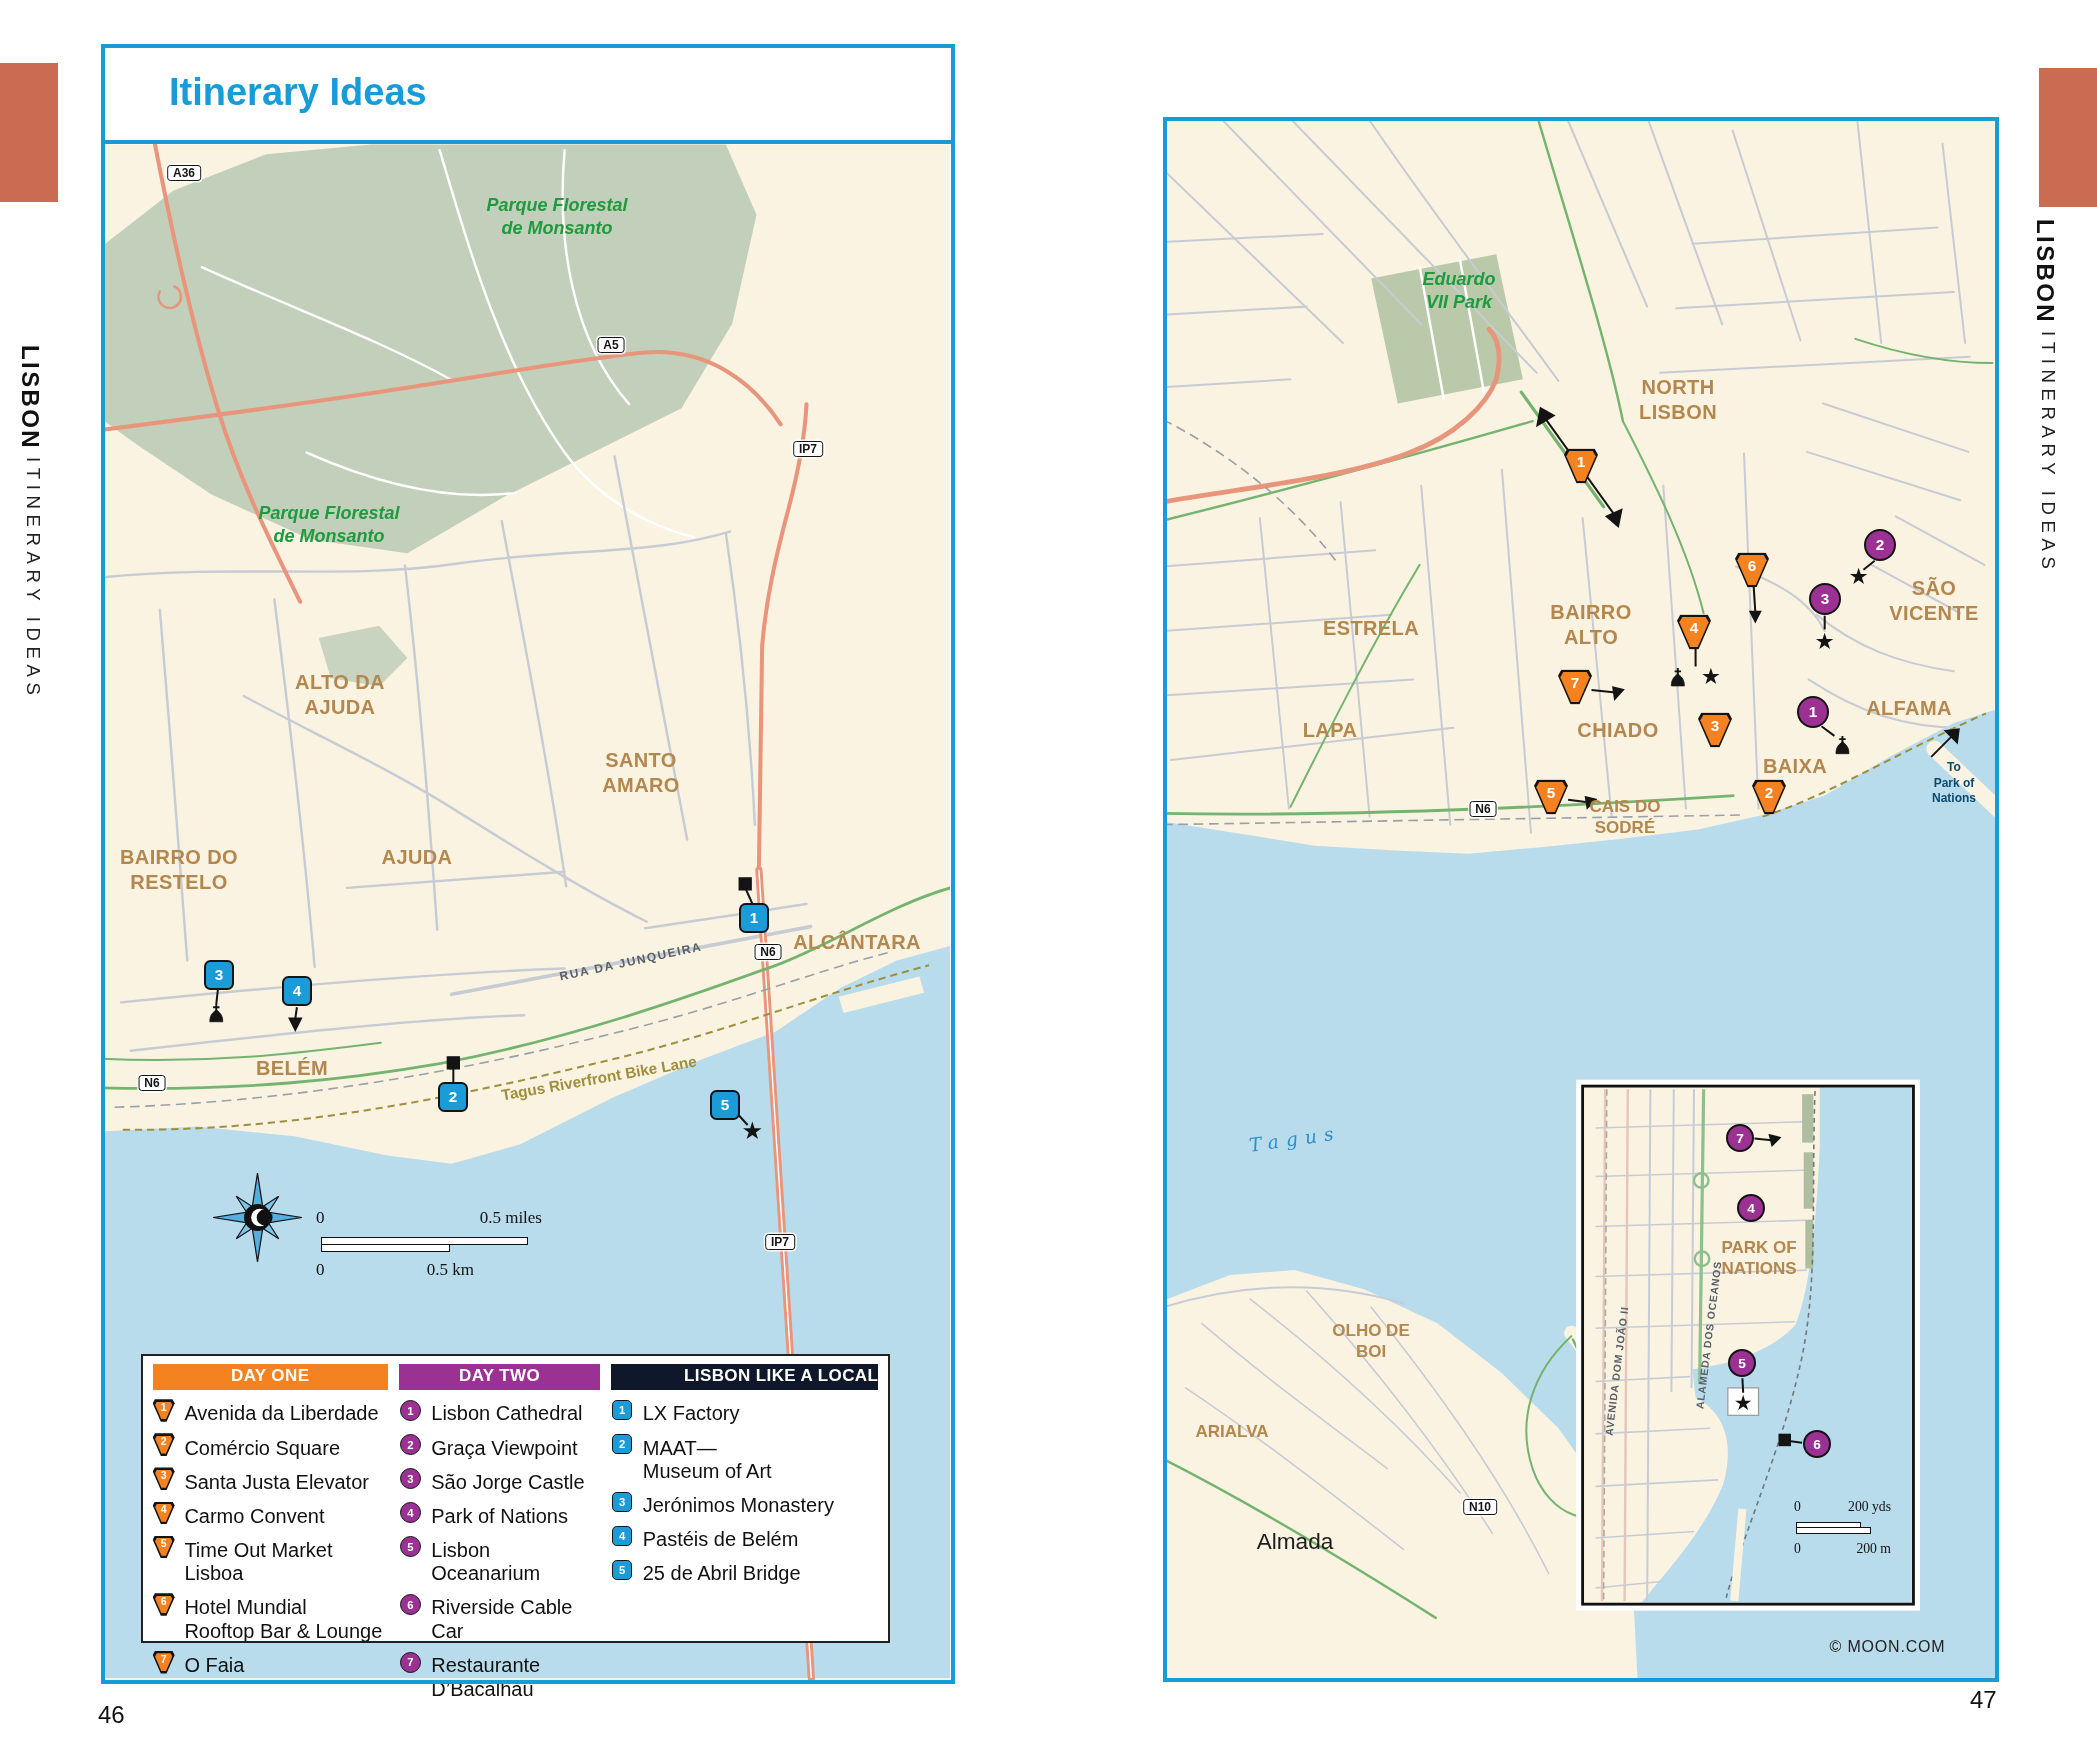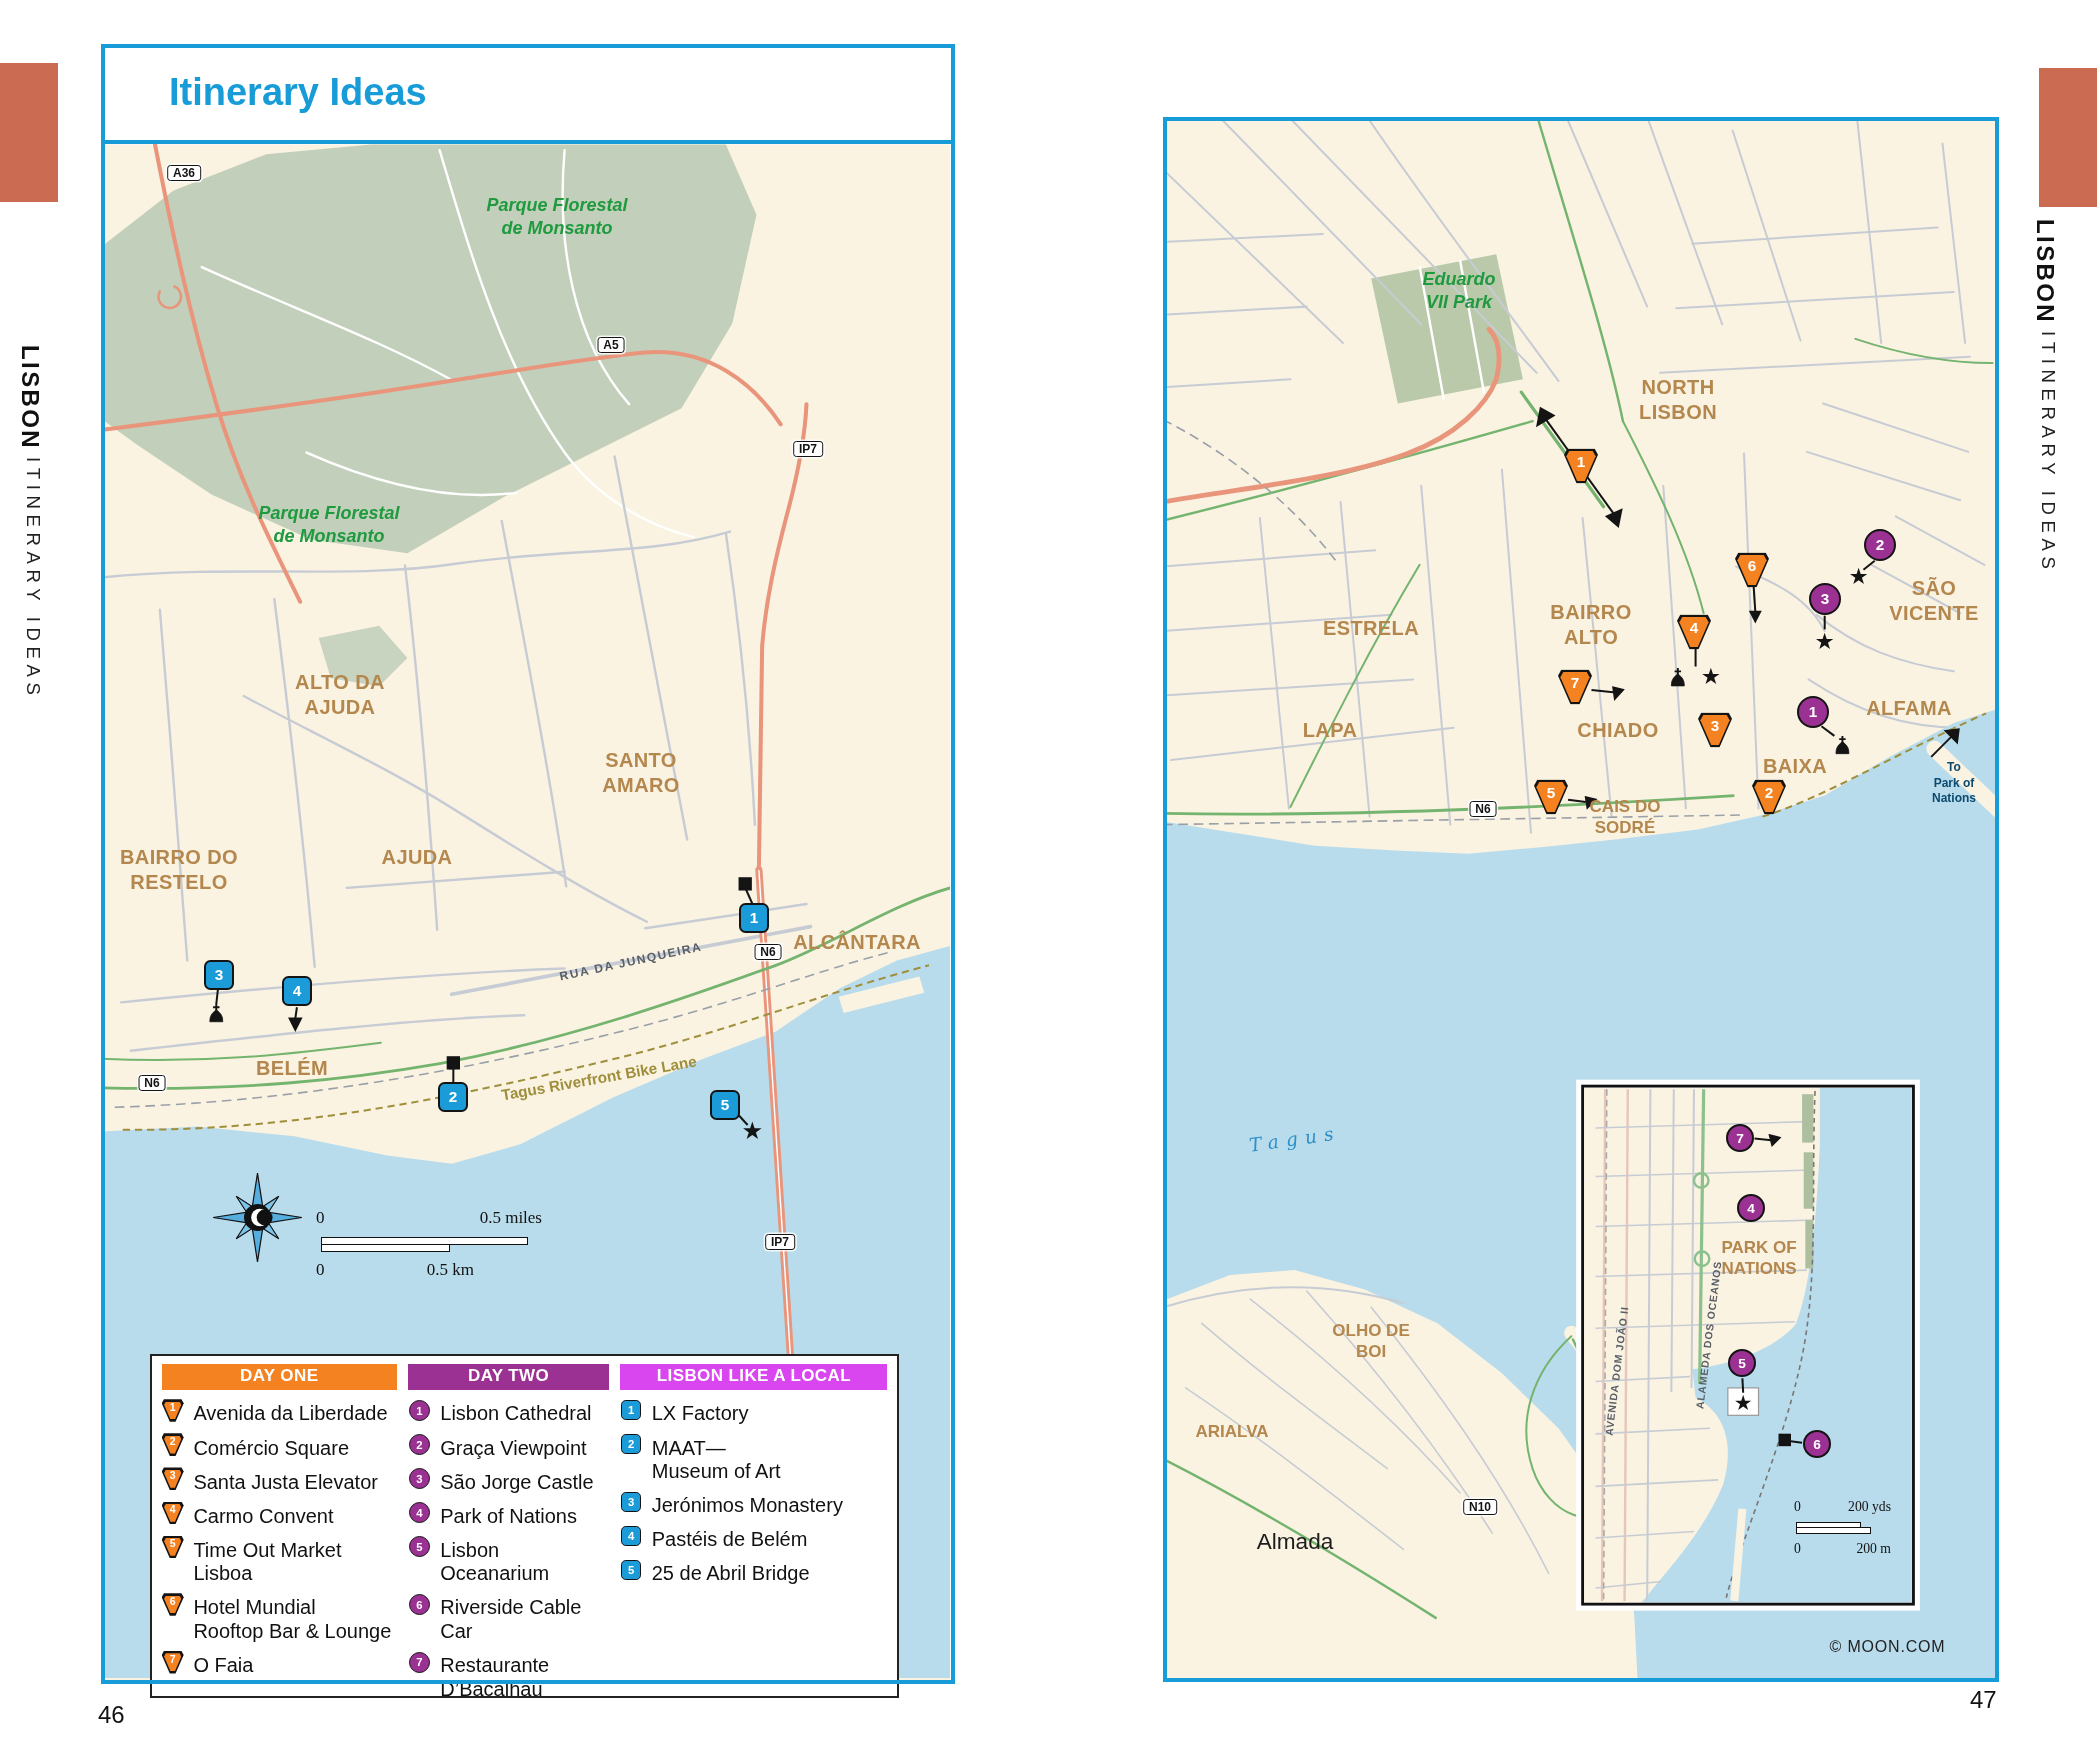--- a/index.html
+++ b/index.html
@@ -44,21 +44,21 @@
       clip-path:polygon(10% 0,90% 0,100% 18%,63% 100%,37% 100%,0 18%)}
   .mk-tri .i,.lmk-tri .i{position:absolute;inset:2.4px;background:#f58220;
       clip-path:polygon(10% 0,90% 0,100% 18%,63% 100%,37% 100%,0 18%)}
   .mk-tri .n{position:absolute;top:4px;left:0;right:0;text-align:center;color:#fff;font-weight:bold;font-size:15.3px}
   .mk-circ{width:32px;height:32px;border-radius:50%;background:#9b3192;border:2.4px solid #141414;color:#fff;
       display:flex;align-items:center;justify-content:center;font-weight:bold;font-size:15.3px;box-sizing:border-box}
   .mk-circ.mk-sm{width:28px;height:28px;font-size:13.7px}
   .mk-sq{width:30px;height:30px;border-radius:6.5px;background:#1b9cd8;border:2.4px solid #141414;color:#fff;
       display:flex;align-items:center;justify-content:center;font-weight:bold;font-size:15.3px;box-sizing:border-box}
   
-  #legend{position:absolute;left:150px;top:1354px;width:749px;height:344px;background:#fff;
+  #legend{position:absolute;left:141px;top:1354px;width:749px;height:289px;background:#fff;
       border:2.4px solid #222;box-sizing:border-box;z-index:6}
   #legend-cols{display:flex;gap:11.3px;padding:8px 9.7px}
   .lcol{display:flex;flex-direction:column}
   .lcol0{width:236px}.lcol1{width:202px}.lcol2{width:268px}
   .lhead{color:#fff;font-weight:bold;font-size:17px;text-align:center;padding:2.4px 0 3.2px;margin-bottom:9.7px;letter-spacing:0.4px}
   .lrow{display:flex;gap:9.7px;align-items:flex-start;margin-bottom:7.3px}
   .ltx{font-size:20px;color:#111;line-height:1.18;padding-top:3.2px}
   .lmk{position:relative;flex:0 0 auto}
   .lmk-tri{width:22px;height:22.6px}
   .lmk-tri .n{position:absolute;top:1.6px;left:0;right:0;text-align:center;color:#fff;font-weight:bold;font-size:10.5px}
@@ -476,21 +476,21 @@
           </div>
           <div class="lrow">
             <span class="lmk lmk-circ">7</span>
             <span class="ltx">
               <div>Restaurante</div>
               <div>D’Bacalhau</div>
             </span>
           </div>
         </div>
         <div class="lcol lcol2">
-          <div class="lhead" style="background: #d946ef;">LISBON LIKE A LOCAL</div>
+          <div class="lhead" style="background: #0f172a; text-align: right;">LISBON LIKE A LOCAL</div>
           <div class="lrow">
             <span class="lmk lmk-sq">1</span>
             <span class="ltx">
               <div>LX Factory</div>
             </span>
           </div>
           <div class="lrow">
             <span class="lmk lmk-sq">2</span>
             <span class="ltx">
               <div>MAAT—</div>

